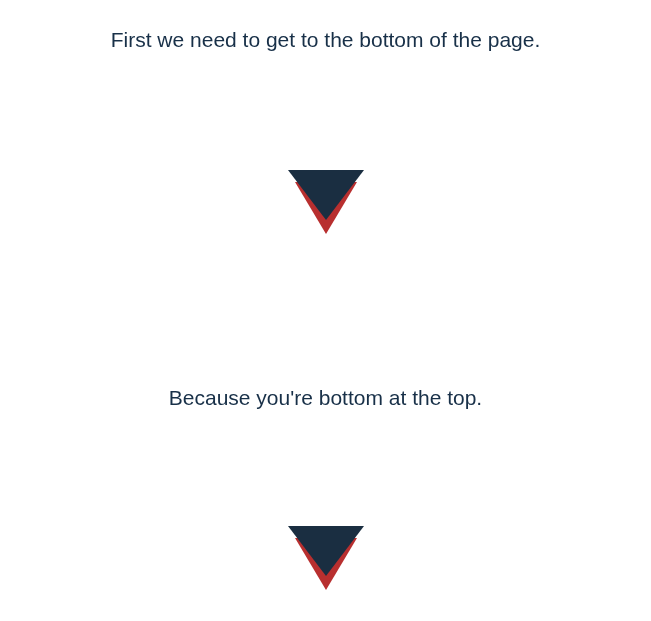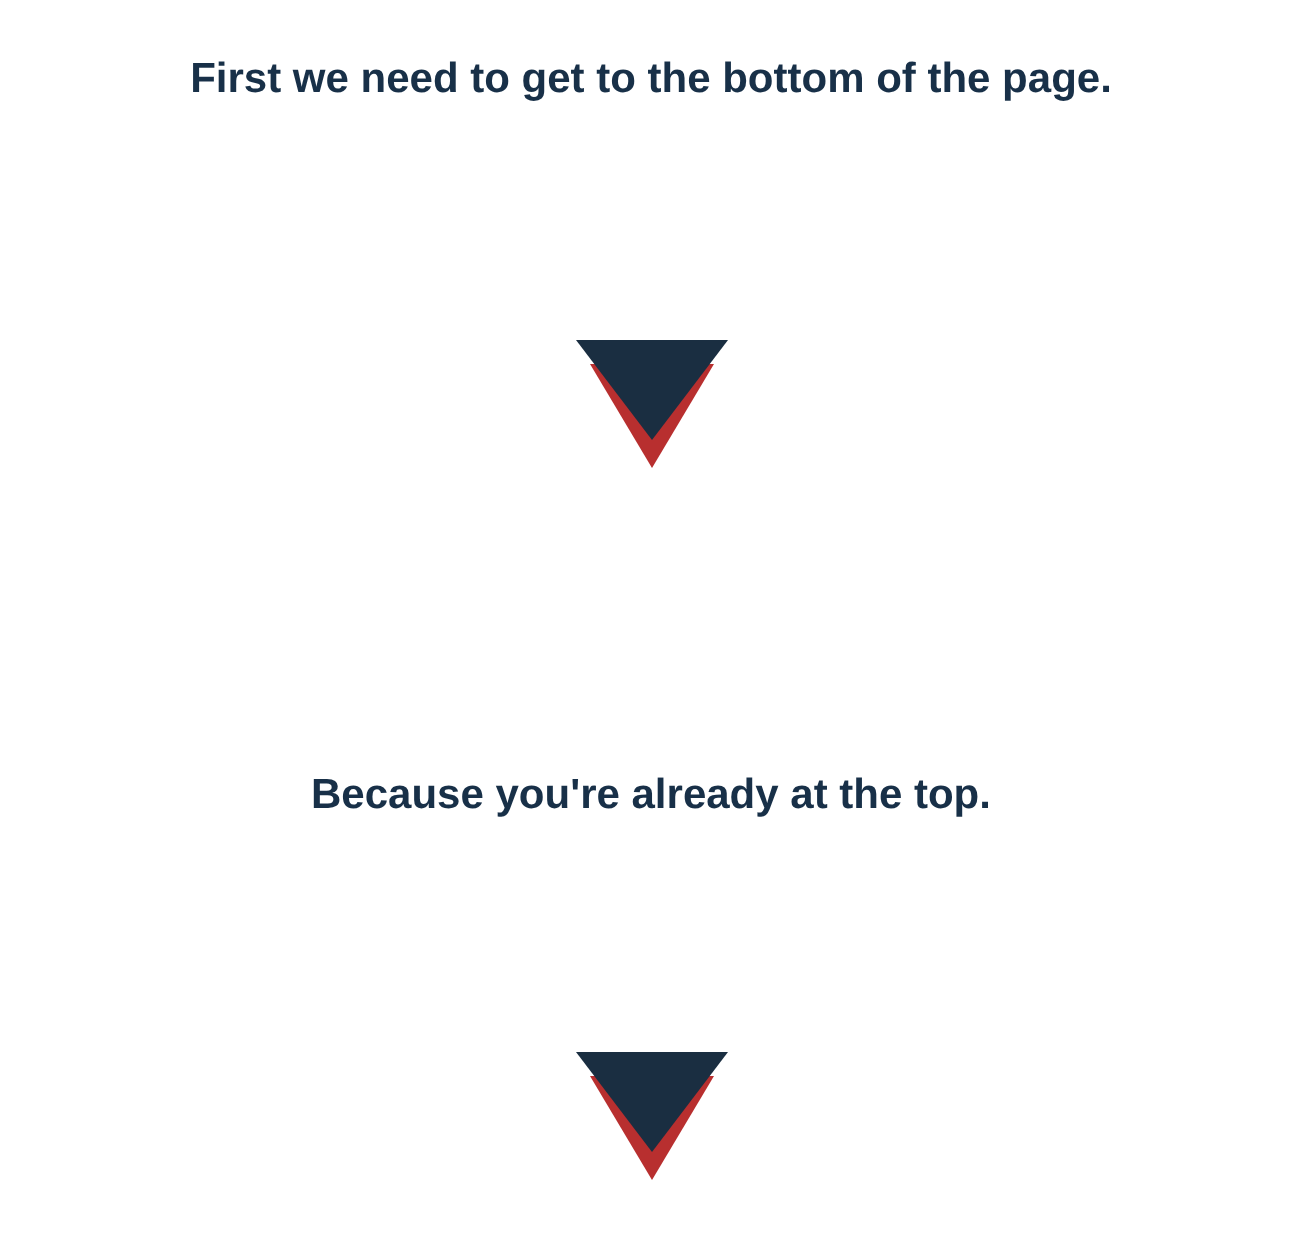--- a/index.html
+++ b/index.html
@@ -14,21 +14,21 @@
       font-family: Arial, Helvetica, sans-serif;
       display: flex;
       flex-direction: column;
       align-items: center;
       padding-top: 28px;
     }
     .text-line {
       color: #183048;
       font-size: 21px;
       text-align: center;
-      font-weight: 700;
+      font-weight: 400;
     }
     .arrow-wrapper {
       position: relative;
       height: 78px;
       display: flex;
       justify-content: center;
       align-items: flex-start;
     }
     .arrow-wrapper svg {
       display: block;
@@ -52,21 +52,21 @@
 
 <div class="arrow-wrapper">
   <svg width="100" height="80" viewBox="0 0 100 80">
     <polygon points="19,20 81,20 50,72" fill="#b82f2f"></polygon>
     <polygon points="12,8 88,8 50,58" fill="#1a2e41"></polygon>
   </svg>
 </div>
 
 <div class="spacer-2"></div>
 
-<div class="text-line">Because you're already at the top.</div>
+<div class="text-line">Because you're bottom at the top.</div>
 
 <div class="spacer-3"></div>
 
 <div class="arrow-wrapper">
   <svg width="100" height="80" viewBox="0 0 100 80">
     <polygon points="19,20 81,20 50,72" fill="#b82f2f"></polygon>
     <polygon points="12,8 88,8 50,58" fill="#1a2e41"></polygon>
   </svg>
 </div>
 

